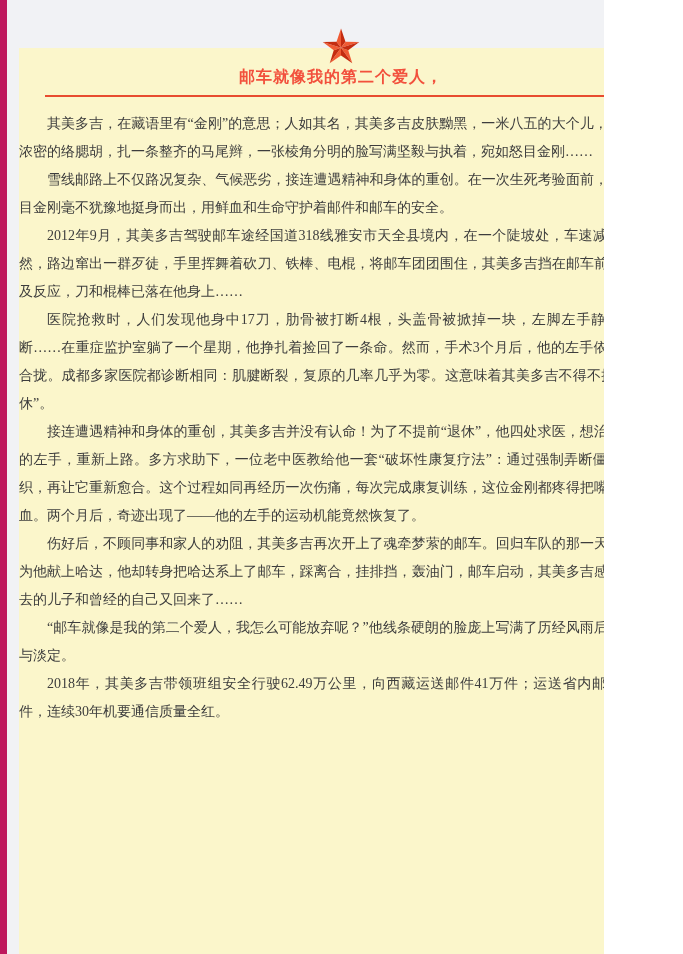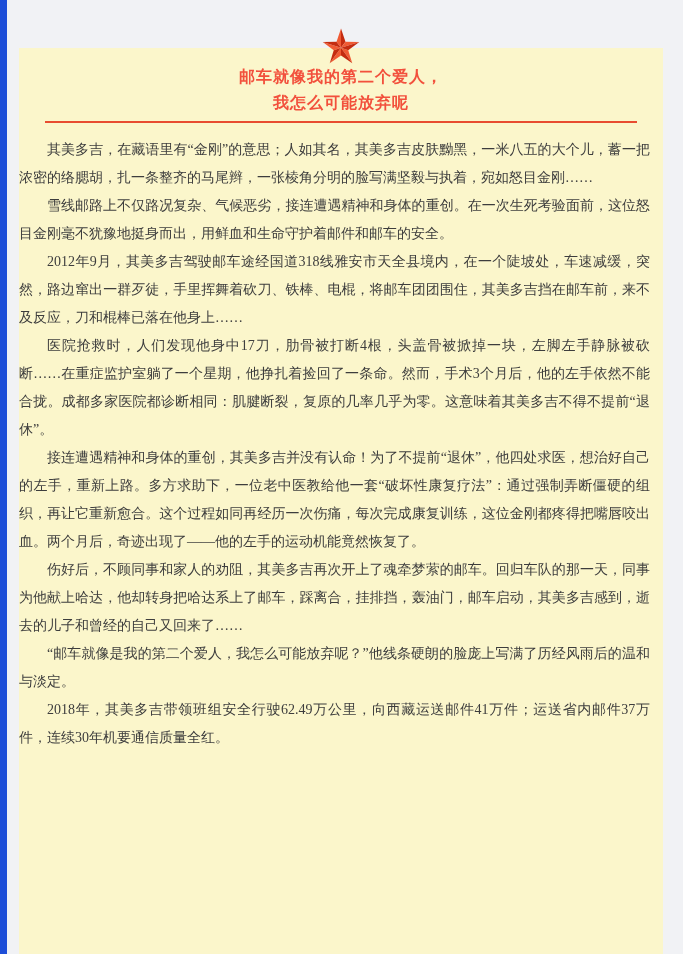--- a/index.html
+++ b/index.html
@@ -1,19 +1,19 @@
 <!DOCTYPE html>
 <html style="--page-bg: #f1f2f5; --card-bg: #fbf6cb; --title-red: #f2503c; --divider-red: #e84c30; --body-text: #3d3d3d; --star-light: #f05a33; --star-dark: #c42c10;"><head>
 <meta charset="utf-8">
 <style>
   html,body{margin:0;padding:0;background:#ffffff;}
   .screen{
     position:relative;
-    width:683px;height:954px;
-    background:#1d4ed8;
+    width:604px;height:954px;
+    background:#be185d;
     overflow:hidden;
     font-family:"Liberation Serif","DejaVu Serif",serif;
   }
   .gray-bg{
     position:absolute;left:7px;top:0;width:676px;height:954px;
     background:var(--page-bg,#f1f2f5);
   }
   .card{
     position:absolute;left:19px;top:48px;width:644px;height:930px;
     background:var(--card-bg,#fbf6cb);
@@ -70,21 +70,20 @@
         <polygon class="facet-dark" points="50,52 21.8,90.8 31.9,57.9"></polygon>
         <polygon class="facet-light" points="50,52 68.1,57.9 78.2,90.8"></polygon>
         <polygon class="facet-dark" points="50,52 78.2,90.8 50,71"></polygon>
         <polygon class="facet-light" points="50,52 61.2,36.6 95.7,37.2"></polygon>
         <polygon class="facet-dark" points="50,52 95.7,37.2 68.1,57.9"></polygon>
       </svg>
     </div>
 
     <div class="title">
       <div>邮车就像我的第二个爱人，</div>
-      <div>我怎么可能放弃呢</div>
     </div>
 
     <hr class="divider">
 
     <div class="article-body">
       <p>其美多吉，在藏语里有“金刚”的意思；人如其名，其美多吉皮肤黝黑，一米八五的大个儿，蓄一把浓密的络腮胡，扎一条整齐的马尾辫，一张棱角分明的脸写满坚毅与执着，宛如怒目金刚……</p>
       <p>雪线邮路上不仅路况复杂、气候恶劣，接连遭遇精神和身体的重创。在一次生死考验面前，这位怒目金刚毫不犹豫地挺身而出，用鲜血和生命守护着邮件和邮车的安全。</p>
       <p>2012年9月，其美多吉驾驶邮车途经国道318线雅安市天全县境内，在一个陡坡处，车速减缓，突然，路边窜出一群歹徒，手里挥舞着砍刀、铁棒、电棍，将邮车团团围住，其美多吉挡在邮车前，来不及反应，刀和棍棒已落在他身上……</p>
       <p>医院抢救时，人们发现他身中17刀，肋骨被打断4根，头盖骨被掀掉一块，左脚左手静脉被砍断……在重症监护室躺了一个星期，他挣扎着捡回了一条命。然而，手术3个月后，他的左手依然不能合拢。成都多家医院都诊断相同：肌腱断裂，复原的几率几乎为零。这意味着其美多吉不得不提前“退休”。</p>
       <p>接连遭遇精神和身体的重创，其美多吉并没有认命！为了不提前“退休”，他四处求医，想治好自己的左手，重新上路。多方求助下，一位老中医教给他一套“破坏性康复疗法”：通过强制弄断僵硬的组织，再让它重新愈合。这个过程如同再经历一次伤痛，每次完成康复训练，这位金刚都疼得把嘴唇咬出血。两个月后，奇迹出现了——他的左手的运动机能竟然恢复了。</p>

